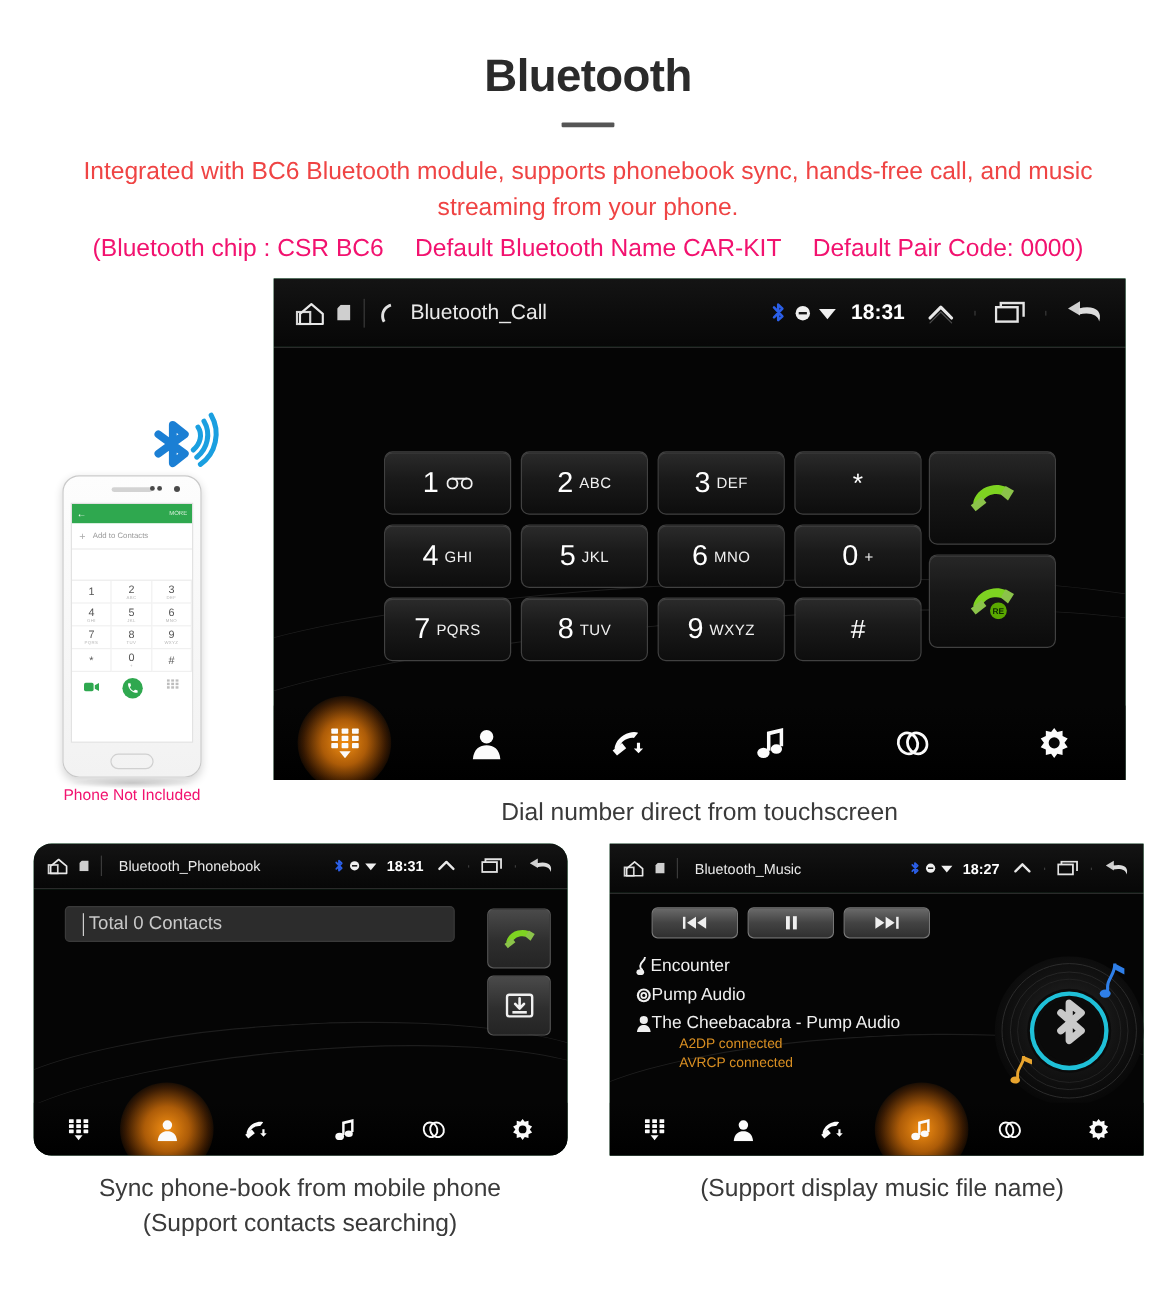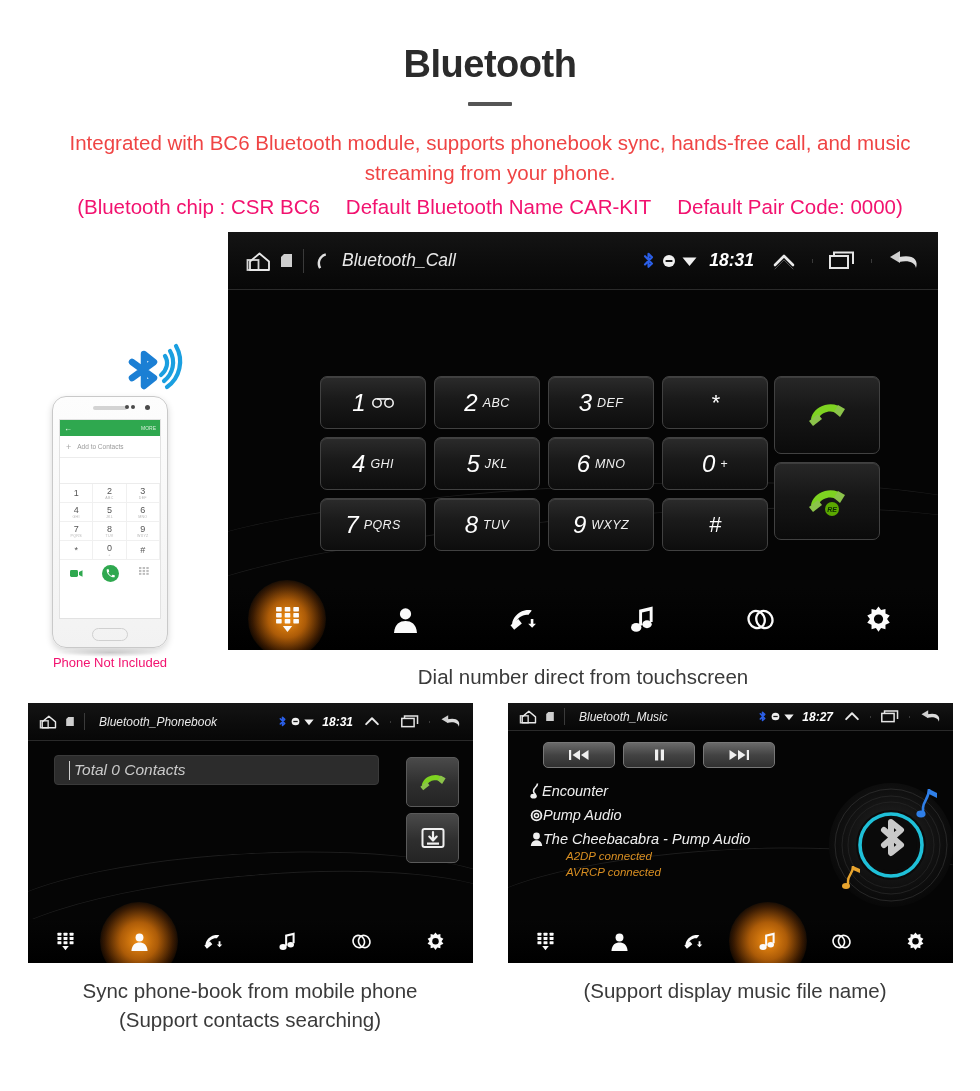--- a/index.html
+++ b/index.html
@@ -43,21 +43,20 @@
     white-space: nowrap;
   }
   .specs .sp { display: inline-block; }
   .specs .gap { display: inline-block; width: 26px; }
 
   
   .unit {
     position: absolute;
     background: #14532d;
     overflow: hidden;
-    font-style: italic;
   }
   .statusbar {
     position: relative;
     width: 100%;
     background: linear-gradient(#141414, #0c0c0c 55%, #070707);
     display: flex;
     align-items: center;
     border-bottom: 1px solid #2a2a2a;
   }
   .sb-left { display: flex; align-items: center; gap: 7px; }
@@ -147,21 +146,21 @@
   .callkey {
     width: 106px; height: 78px;
     background: linear-gradient(#272727 0%, #171717 42%, #0b0b0b 100%);
     border: 1px solid #414141; border-radius: 7px;
     display: flex; align-items: center; justify-content: center;
     box-shadow: inset 0 1px 0 rgba(255,255,255,0.10);
   }
   #dialer .navbar { height: 62px; }
 
   
-  #phonebook { left: 28px; top: 703px; width: 445px; height: 260px; }
+  #phonebook { left: 28px; top: 703px; width: 445px; height: 260px; border-radius: 15px; }
   #phonebook .statusbar { height: 38px; padding: 0 10px; font-size: 12px; }
   #phonebook .screen-body { height: 222px; }
   .pb-search {
     position: absolute; left: 26px; top: 14px; width: 325px; height: 30px;
     background: #2c2c2c; border: 1px solid #3a3a3a; border-radius: 4px;
     display: flex; align-items: center; padding-left: 14px;
   }
   .pb-caret {
     width: 1px; height: 19px; background: #cfcfcf; margin-right: 4px;
   }
@@ -173,21 +172,21 @@
   .pb-sidebtn {
     width: 53px; height: 50px;
     background: linear-gradient(#4a4a4a, #2e2e2e 55%, #242424);
     border: 1px solid #5a5a5a; border-radius: 5px;
     display: flex; align-items: center; justify-content: center;
   }
   #phonebook .navbar { height: 44px; }
 
   
   #music { left: 508px; top: 703px; width: 445px; height: 260px; }
-  #music .statusbar { height: 28px; padding: 0 10px; font-size: 12px; }
+  #music .statusbar { height: 42px; padding: 0 10px; font-size: 12px; }
   #music .screen-body { height: 222px; }
   .mu-transport {
     position: absolute; left: 35px; top: 11px;
     display: flex; gap: 8px;
   }
   .mu-btn {
     width: 72px; height: 26px;
     background: linear-gradient(#6a6a6a, #434343 50%, #303030);
     border: 1px solid #777; border-radius: 5px;
     display: flex; align-items: center; justify-content: center;

